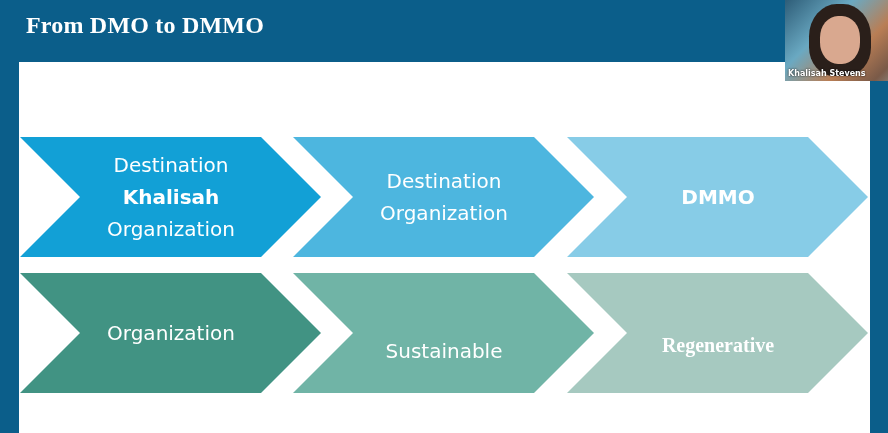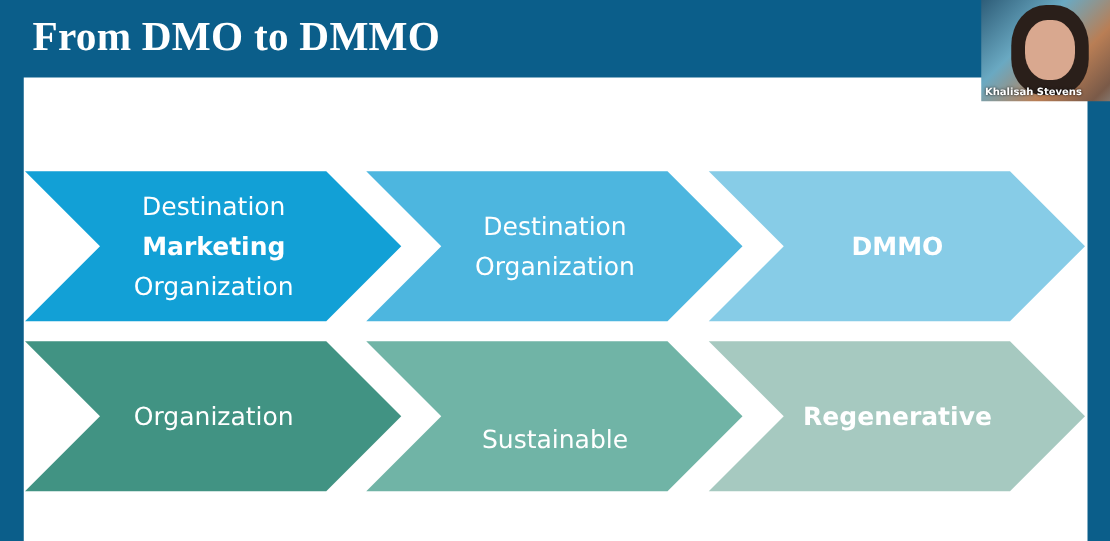--- a/index.html
+++ b/index.html
@@ -1,17 +1,17 @@
 <!DOCTYPE html>
 <html><head>
 <meta charset="utf-8">
 <style>
   html, body { margin:0; padding:0; }
   body { width:888px; height:433px; position:relative; overflow:hidden; background:#0b5e8a; font-family:"DejaVu Sans", sans-serif; }
-  .title { position:absolute; left:26px; top:12px; color:#fff; font-family:"Liberation Serif","DejaVu Serif",serif; font-weight:bold; font-size:33px; letter-spacing:0.2px; }
+  .title { position:absolute; left:26px; top:12px; color:#fff; font-family:"Liberation Serif","DejaVu Serif",serif; font-weight:bold; font-size:24px; letter-spacing:0.2px; }
   .slide { position:absolute; left:19px; top:62px; width:851px; height:371px; background:#fff; }
   svg.diagram { position:absolute; left:0; top:0; }
   .chev-text { position:absolute; color:#fff; text-align:center; font-size:20px; line-height:32px; display:flex; flex-direction:column; justify-content:center; align-items:center; }
   .chev-text b { font-weight:bold; }
   .video { position:absolute; left:743px; top:0; width:145px; height:81px; overflow:hidden;
     background: linear-gradient(135deg,#2e5d78 0%,#6aa9c2 30%,#b97e55 55%,#7a5a48 75%,#9fc3d0 100%); margin-left: 42px; }
   .video .face { position:absolute; left:24px; top:4px; width:62px; height:72px; border-radius:45% 45% 40% 40%; background:#2a1f1a; }
   .video .skin { position:absolute; left:35px; top:16px; width:40px; height:48px; border-radius:45%; background:#d9a88f; }
   .video .name { position:absolute; left:3px; bottom:3px; color:#fff; font-size:8px; font-weight:bold; text-shadow:0 0 2px #000; font-family:"DejaVu Sans", sans-serif; }
 </style>
@@ -27,38 +27,38 @@
       <polygon points="293,137 534,137 594,197 534,257 293,257 353,197" fill="#4db6df"></polygon>
       <polygon points="567,137 808,137 868,197 808,257 567,257 627,197" fill="#87cce7"></polygon>
       <polygon points="20,273 261,273 321,333 261,393 20,393 80,333" fill="#419383"></polygon>
       <polygon points="293,273 534,273 594,333 534,393 293,393 353,333" fill="#70b4a6"></polygon>
       <polygon points="567,273 808,273 868,333 808,393 567,393 627,333" fill="#a6c9c0"></polygon>
     </g>
 </svg>
 
 <div class="chev-text" style="left:80px;top:137px;width:182px;height:120px;">
   <span>Destination</span>
-  <b>Marketing</b>
+  <b>Khalisah</b>
   <span>Organization</span>
 </div>
 <div class="chev-text" style="left:353px;top:137px;width:182px;height:120px;">
   <span>Destination</span>
   <span>Organization</span>
 </div>
 <div class="chev-text" style="left:627px;top:137px;width:182px;height:120px;text-align:right;">
   <b>DMMO</b>
 </div>
 
 <div class="chev-text" style="left:80px;top:273px;width:182px;height:120px;">
   <span>Organization</span>
 </div>
 <div class="chev-text" style="left:353px;top:273px;width:182px;height:156px;">
   <span>Sustainable</span>
 </div>
-<div class="chev-text" style="left:627px;top:273px;width:182px;height:120px;">
+<div class="chev-text" style="left:627px;top:285px;width:182px;height:120px;font-family:Liberation Serif, serif;">
   <b>Regenerative</b>
 </div>
 
 <div class="video">
   <div class="face"></div>
   <div class="skin"></div>
   <div class="name">Khalisah Stevens</div>
 </div>
 
 </body></html>

